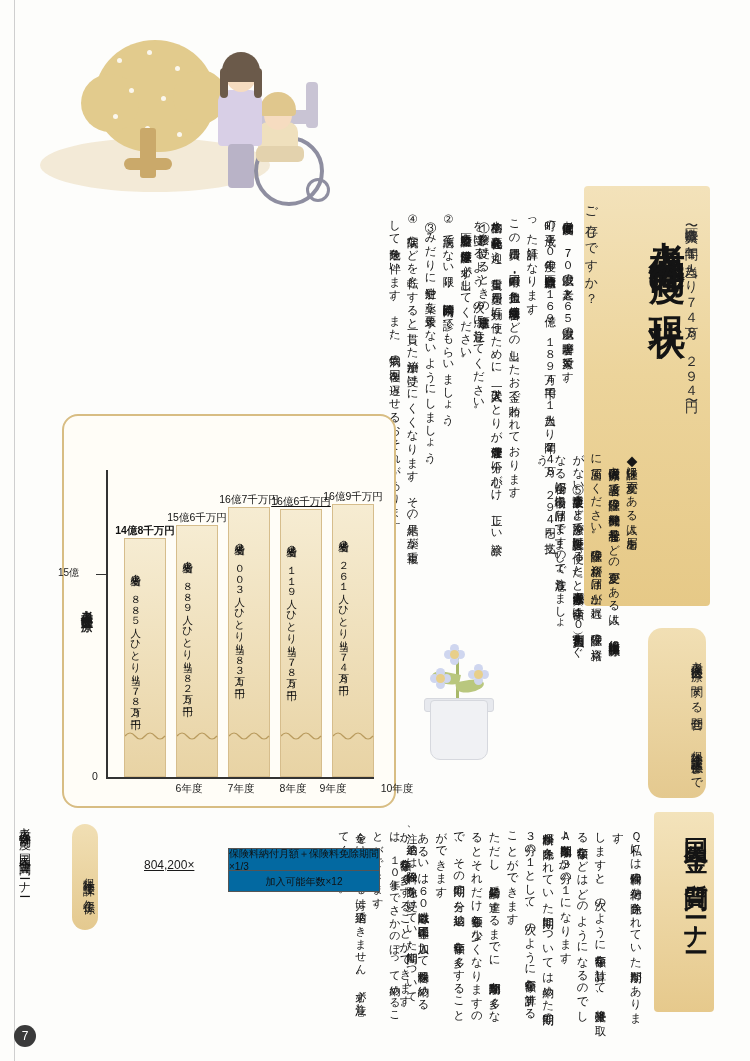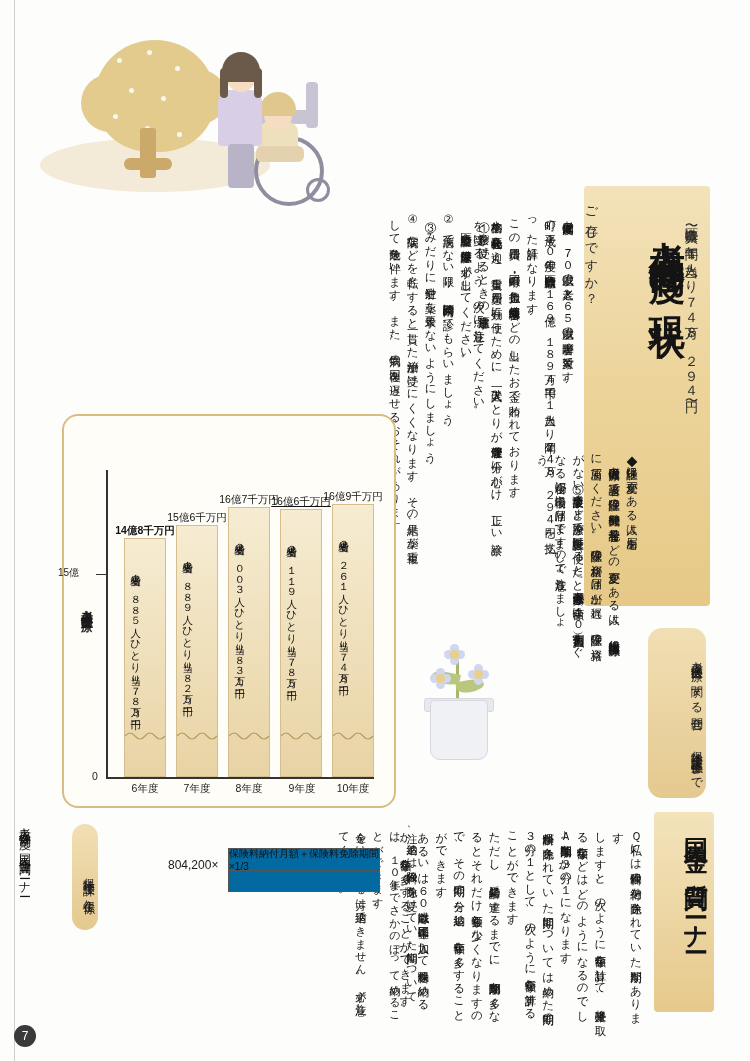--- a/index.html
+++ b/index.html
@@ -140,21 +140,21 @@
     transform:translateX(-50%);
   }
   .bar-inner-lbl {
     position:absolute; writing-mode:vertical-rl; text-orientation:upright;
     font-size:10.5px; line-height:1.25; color:#111; text-align:left;
   }
   .wave {
     position:absolute; width:42px; height:12px; overflow:hidden;
   }
   .x-lbl {
-    position:absolute; top:782px; font-size:10.5px; transform:translateX(-50%);
+    position:absolute; top:782px; font-size:10.5px; transform:translateX(-50%);margin-left:44px;
   }
 
   
   .pot { position:absolute; left:430px; top:700px; width:56px; height:58px;
     background:#f0f1f4; border-radius:4px 4px 10px 10px; border:1px solid #d6d8de;}
   .pot-rim { position:absolute; left:424px; top:698px; width:68px; height:12px; background:#e7e9ee; border-radius:3px; border:1px solid #d6d8de;}
   .stem { position:absolute; left:456px; top:650px; width:3px; height:56px; background:#a8b86a; }
   .leaf-l { position:absolute; left:432px; top:672px; width:28px; height:12px; background:#b9c77e; border-radius:50% 0 50% 50%; transform:rotate(12deg);}
   .leaf-r { position:absolute; left:456px; top:680px; width:28px; height:12px; background:#b9c77e; border-radius:0 50% 50% 50%; transform:rotate(-10deg);}
   .flower { position:absolute; width:22px; height:22px; }
@@ -185,21 +185,21 @@
   .formula-top {
     position:absolute; left:0; top:0; width:100%; height:22px;
     border-bottom:1px solid #555; display:flex; align-items:center; justify-content:center;
     box-sizing:border-box;
   }
   .formula-bot {
     position:absolute; left:0; top:22px; width:100%; height:22px;
     display:flex; align-items:center; justify-content:center;
   }
   .formula-left {
-    position:absolute; left:168px; top:858px; font-size:12px;
+    position:absolute; left:144px; top:858px; font-size:12px;text-decoration:underline;
   }
 
   
   .pagenum {
     position:absolute; left:14px; bottom:14px; width:22px; height:22px;
     background:#3a3a3a; color:#fff; border-radius:50%;
     font-size:12px; display:flex; align-items:center; justify-content:center;
   }
   .footer-vert {
     position:absolute; left:16px; top:818px;
@@ -363,25 +363,26 @@
 あるいは６０歳以降も国民年金に加入して保険料を納めるか、年金額を多くすることができます。</div>
 
   <div class="vcol small" style="right:330px; top:824px; width:62px; height:196px;">注、追納とは保険料の免除を受けていた期間については、１０年までさかのぼって納めることができます。
 金を受けている方は追納できません。必ず注意してください。</div>
 
   <div class="formula-left">804,200×</div>
   <div class="formula-box">
     <div class="formula-top">
       <span>保険料納付月額＋保険料免除期間×1/3</span>
     </div>
+    <div class="formula-bot">加入可能年数×12</div>
   </div>
 
   <div class="goldbox" style="left:72px; top:824px; width:26px; height:106px;">保険年金課　年金係</div>
 
   <div class="footer-vert">老人保健制度、国民年金質問コーナー</div>
   <div class="pagenum">7</div>
 
 <div class="x-lbl" style="left: 145px;">6年度</div>
     <div class="x-lbl" style="left: 197px;">7年度</div>
     <div class="x-lbl" style="left: 249px;">8年度</div>
-    <div class="x-lbl" style="left: 302px;">9年度</div>
+    <div class="x-lbl" style="left: 289px;">9年度</div>
     <div class="x-lbl" style="left: 353px;">10年度</div>
   </div>
 
 </body></html>

